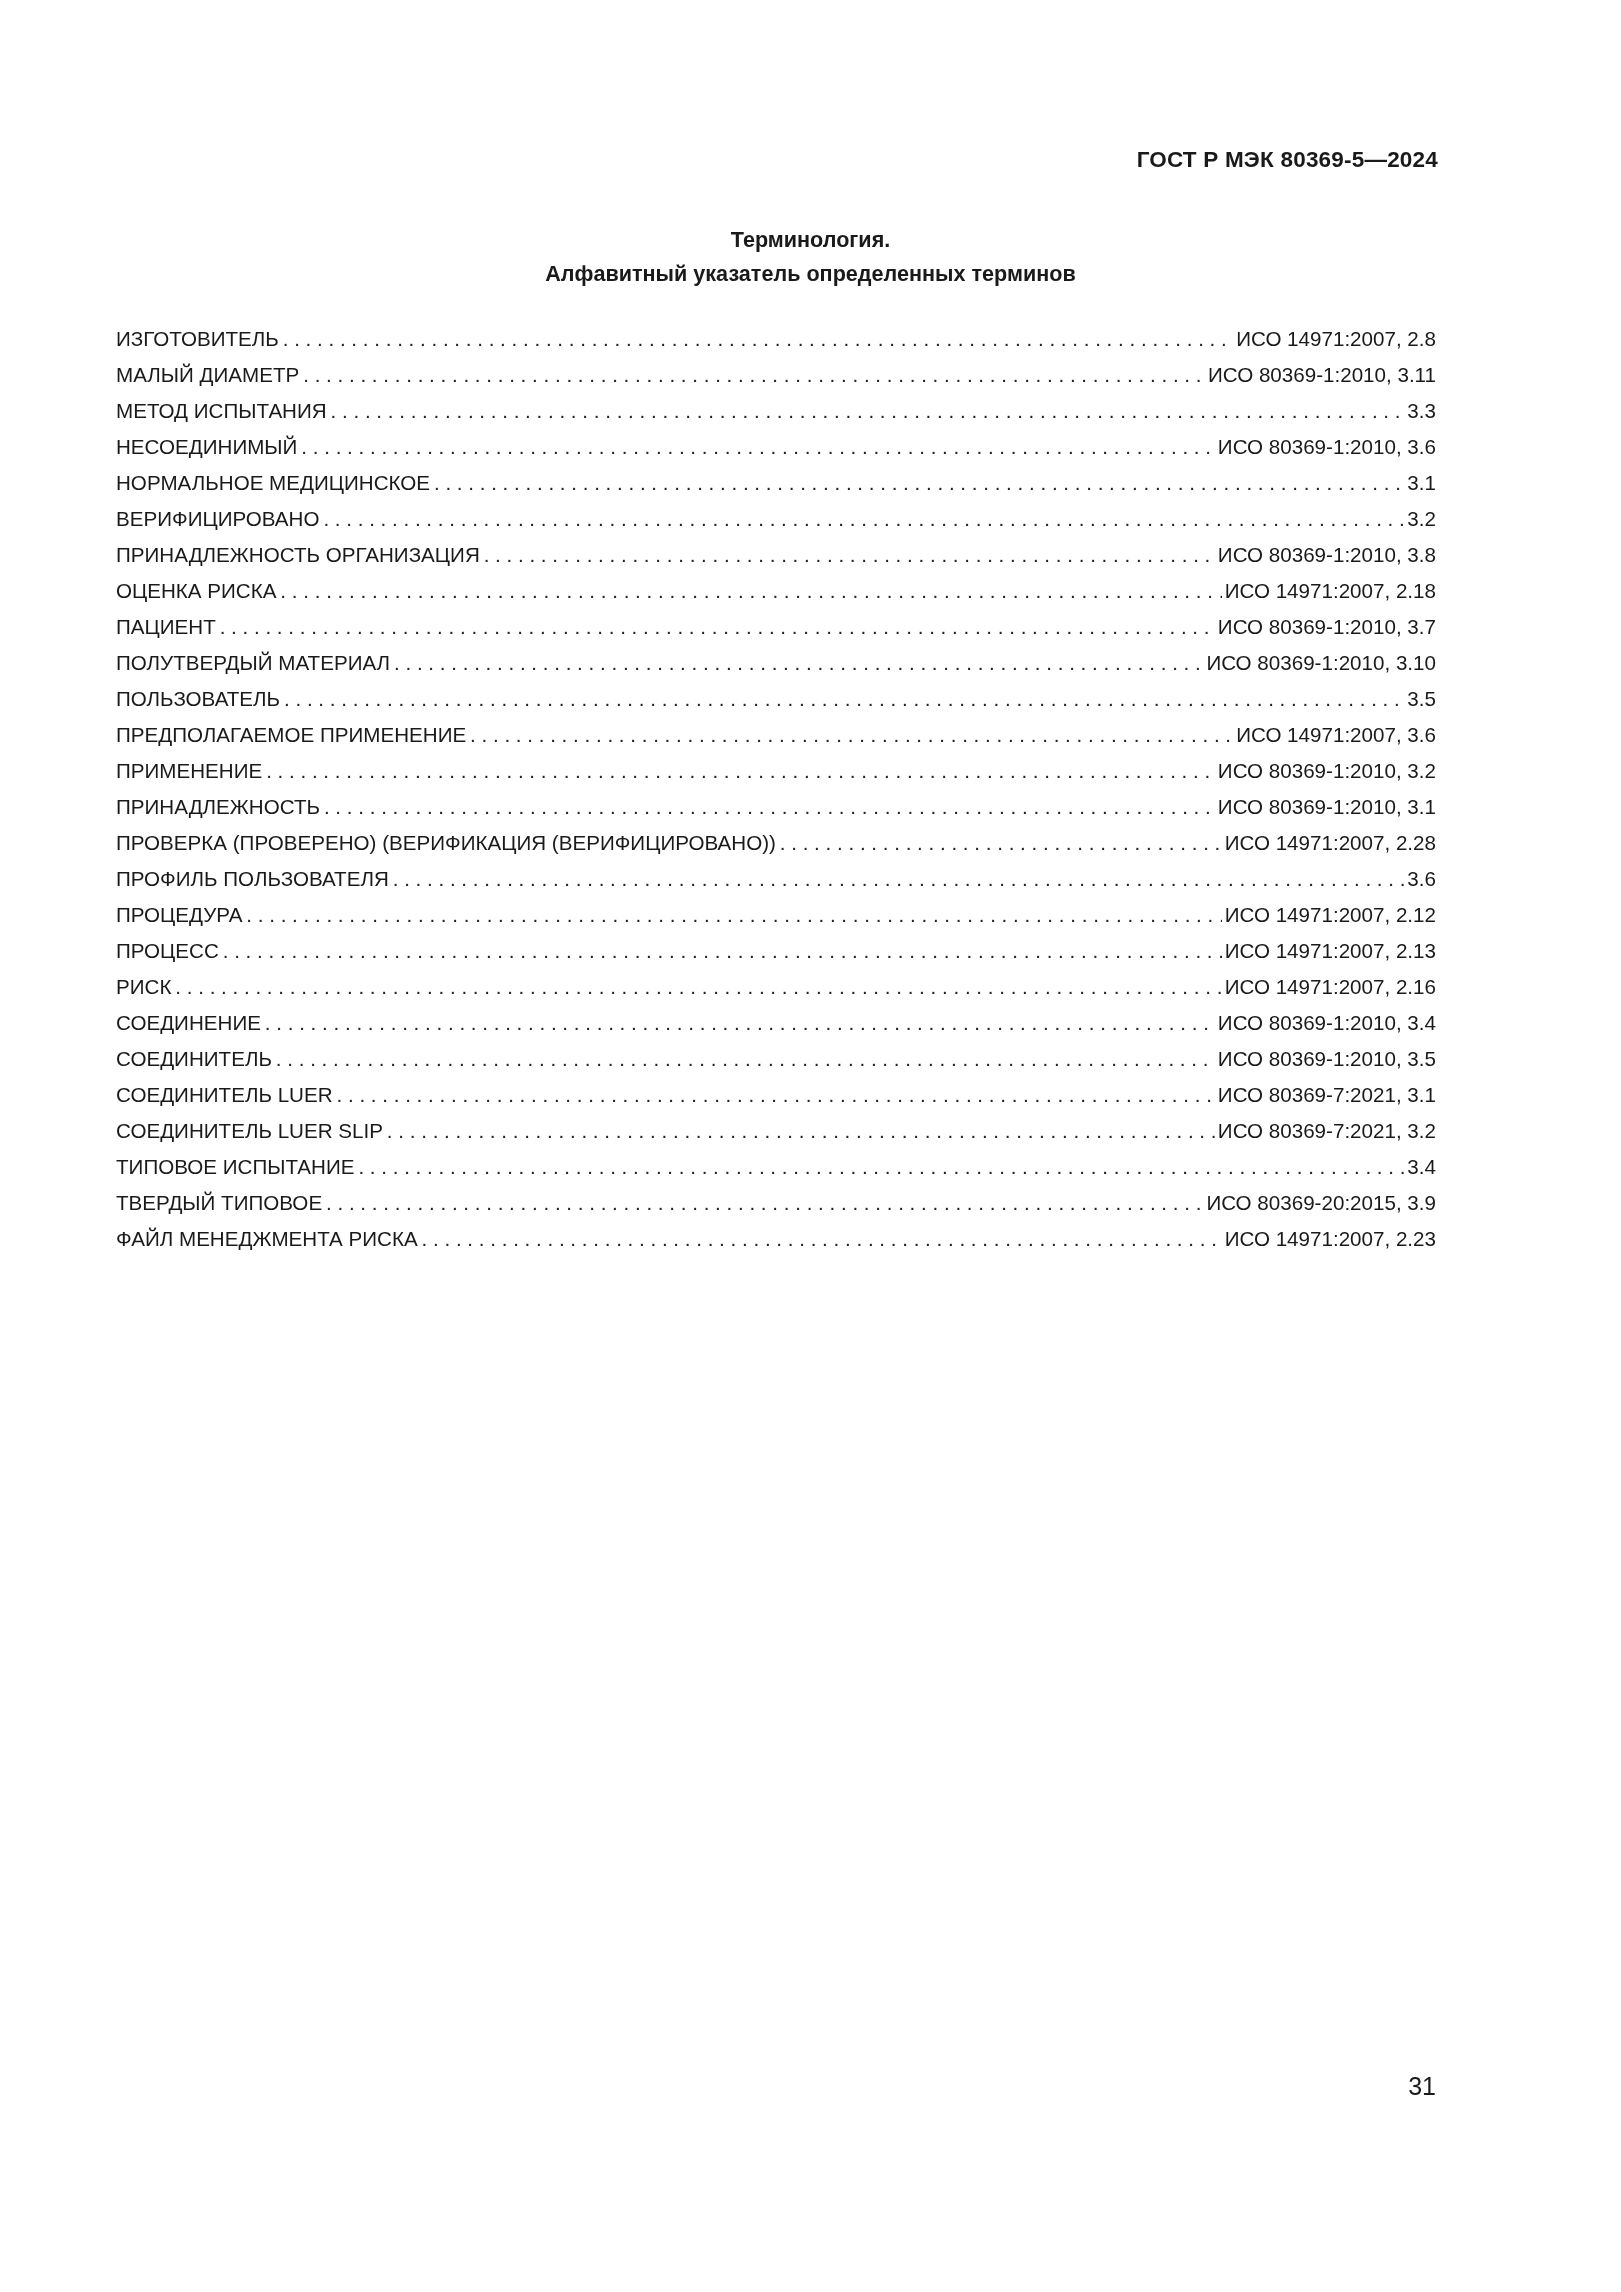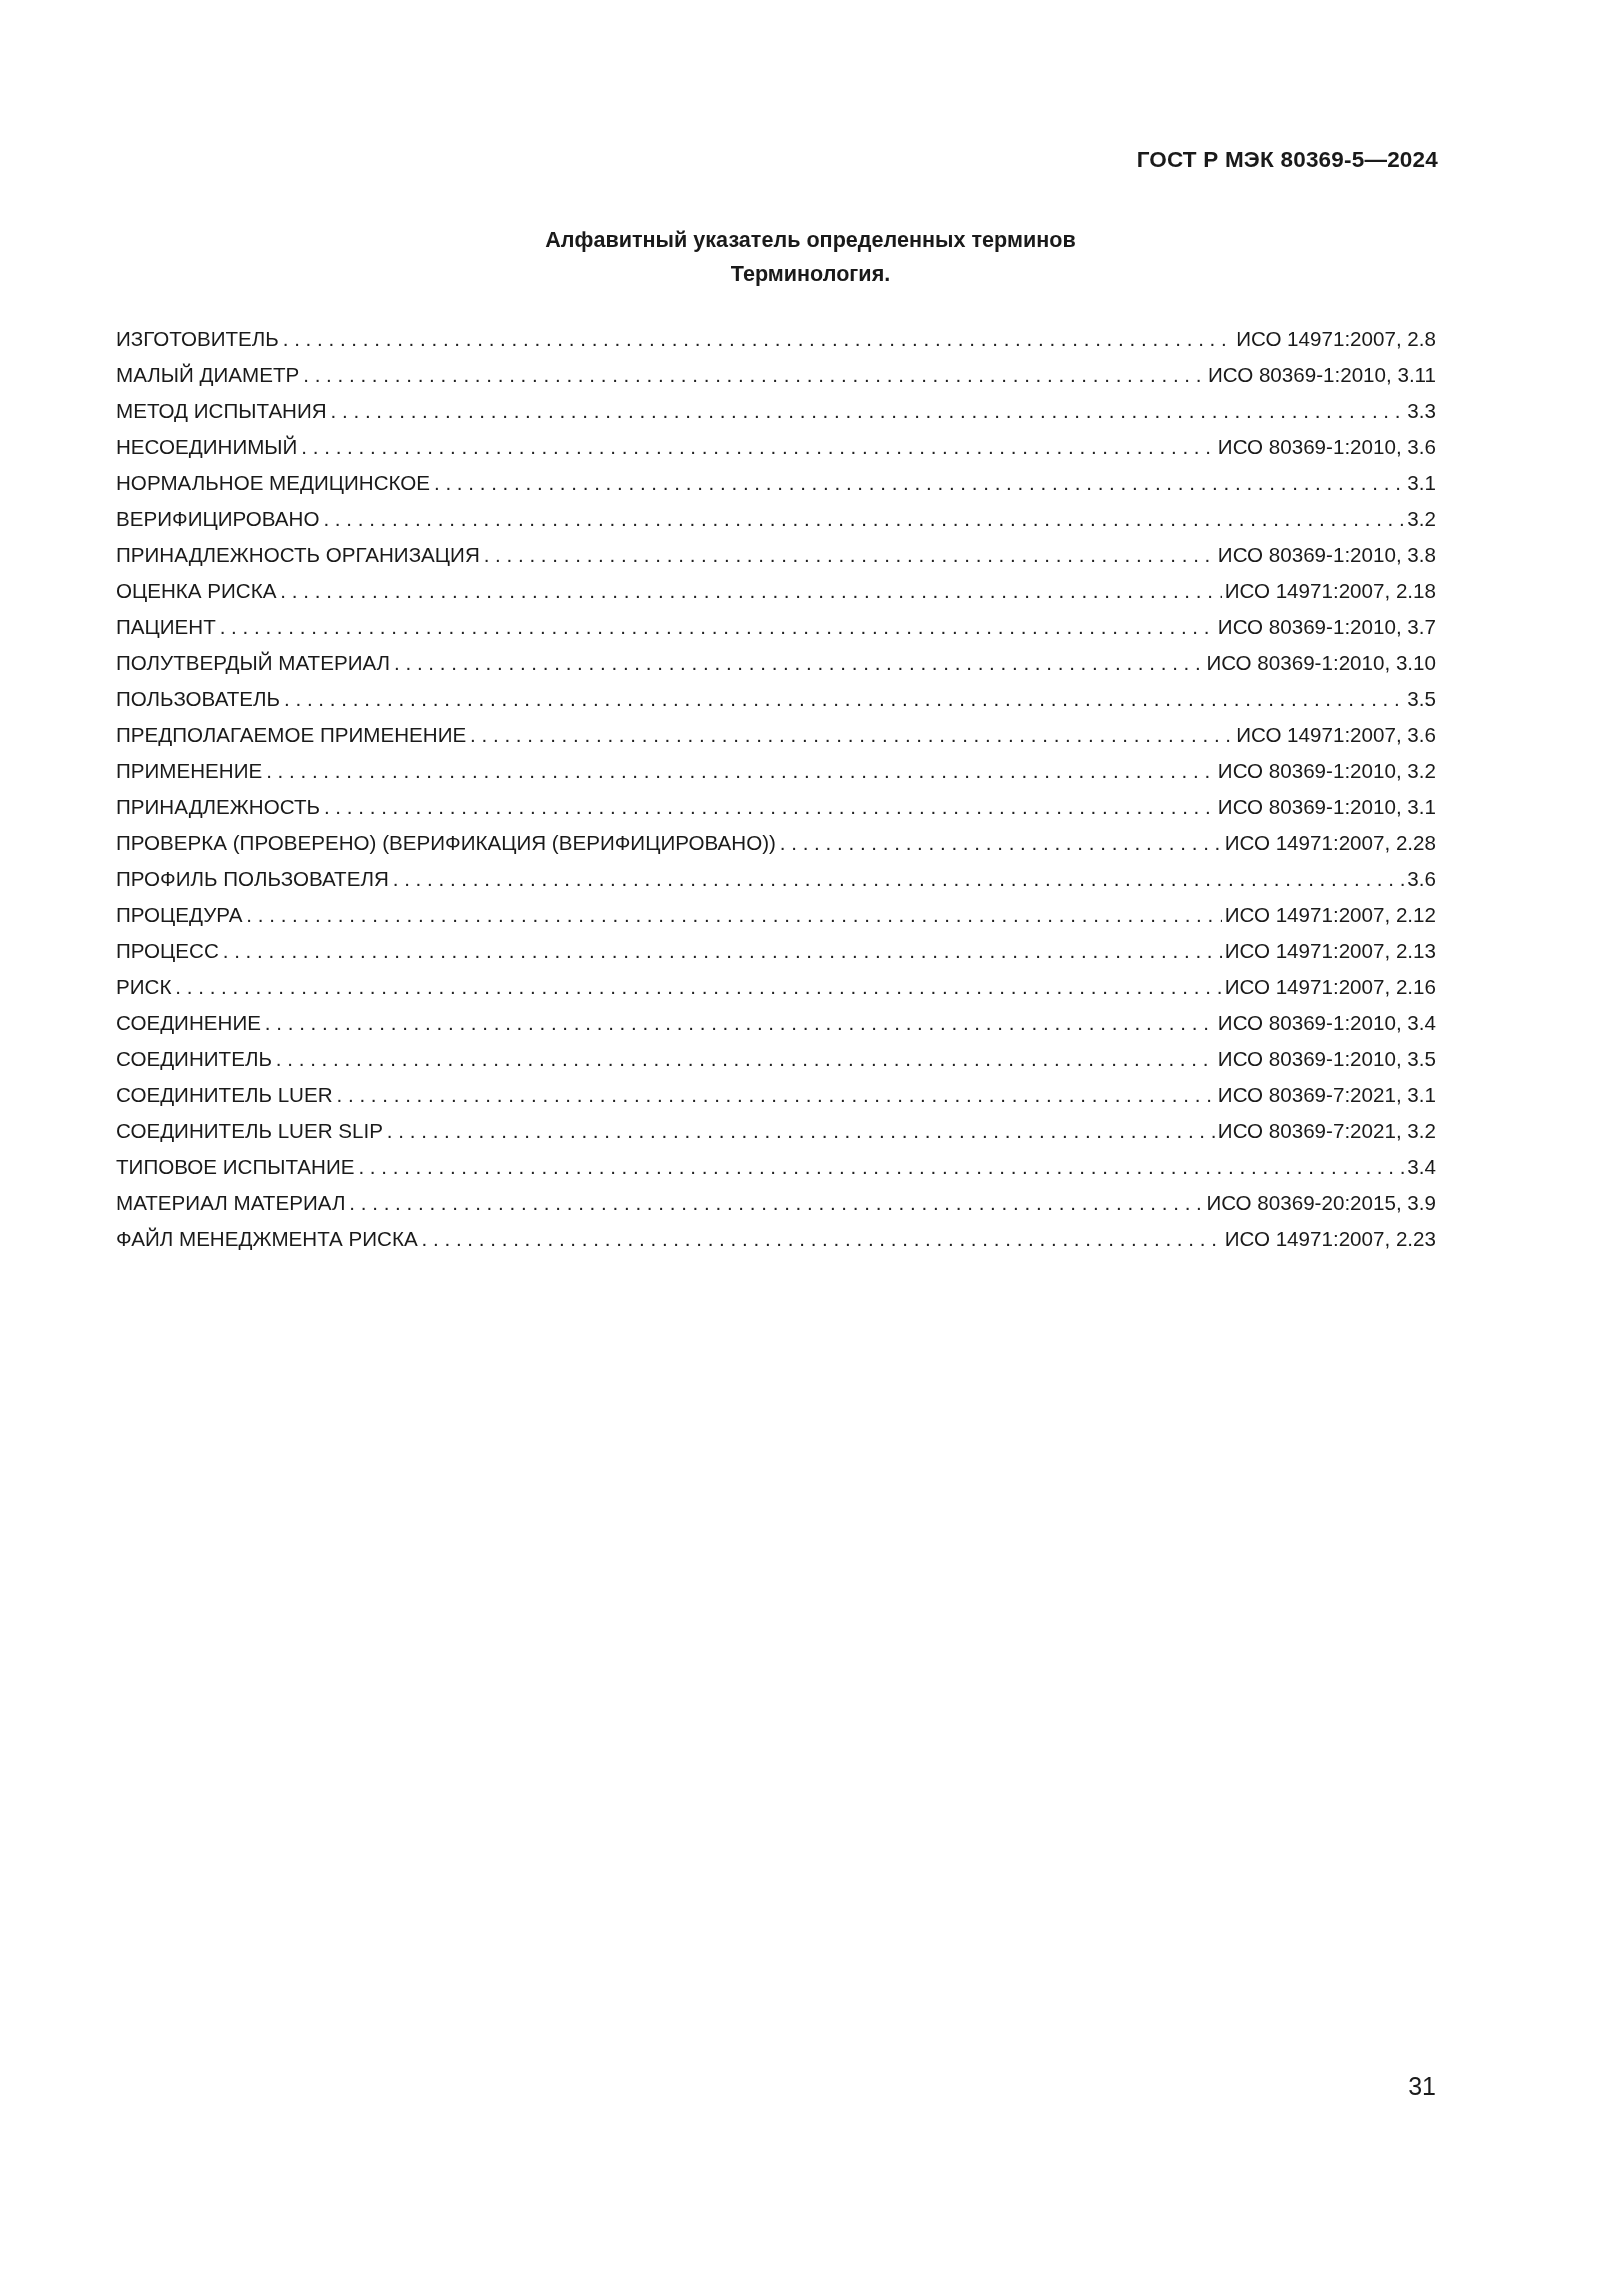--- a/index.html
+++ b/index.html
@@ -13,22 +13,22 @@
   .dots::before{content:". . . . . . . . . . . . . . . . . . . . . . . . . . . . . . . . . . . . . . . . . . . . . . . . . . . . . . . . . . . . . . . . . . . . . . . . . . . . . . . . . . . . . . . . . . . . . . . . . . . . . . . . . . . . . . . . . . . . . . . . . . . . . . . . . . . . . . . . . . . . . . . . . . . . . . . . . . . . . . . . . . . . . . . . . . . . . . . . . . . ";letter-spacing:0;word-spacing:0;}
   .ref{flex:0 0 auto;padding-left:2.9px;text-align:center;}
   .pnum{position:absolute;top:2072px;right:185px;font-size:25px;}
 </style>
 </head>
 <body>
 
 <div class="hdr">ГОСТ Р МЭК 80369-5—2024</div>
 
 <div class="title">
+  <div>Терминология.</div>
   <div>Алфавитный указатель определенных терминов</div>
-  <div>Терминология.</div>
 </div>
 
 <div class="list" id="term-list">
     <div class="row">
       <span class="term">ИЗГОТОВИТЕЛЬ</span>
       <span class="dots"></span>
       <span class="ref">ИСО 14971:2007, 2.8</span>
     </div>
     <div class="row">
       <span class="term">МАЛЫЙ ДИАМЕТР</span>
@@ -139,21 +139,21 @@
       <span class="term">СОЕДИНИТЕЛЬ LUER SLIP</span>
       <span class="dots"></span>
       <span class="ref">ИСО 80369-7:2021, 3.2</span>
     </div>
     <div class="row">
       <span class="term">ТИПОВОЕ ИСПЫТАНИЕ</span>
       <span class="dots"></span>
       <span class="ref">3.4</span>
     </div>
     <div class="row">
-      <span class="term">МАТЕРИАЛ МАТЕРИАЛ</span>
+      <span class="term">ТВЕРДЫЙ ТИПОВОЕ</span>
       <span class="dots"></span>
       <span class="ref">ИСО 80369-20:2015, 3.9</span>
     </div>
     <div class="row">
       <span class="term">ФАЙЛ МЕНЕДЖМЕНТА РИСКА</span>
       <span class="dots"></span>
       <span class="ref">ИСО 14971:2007, 2.23</span>
     </div>
   </div>
 

